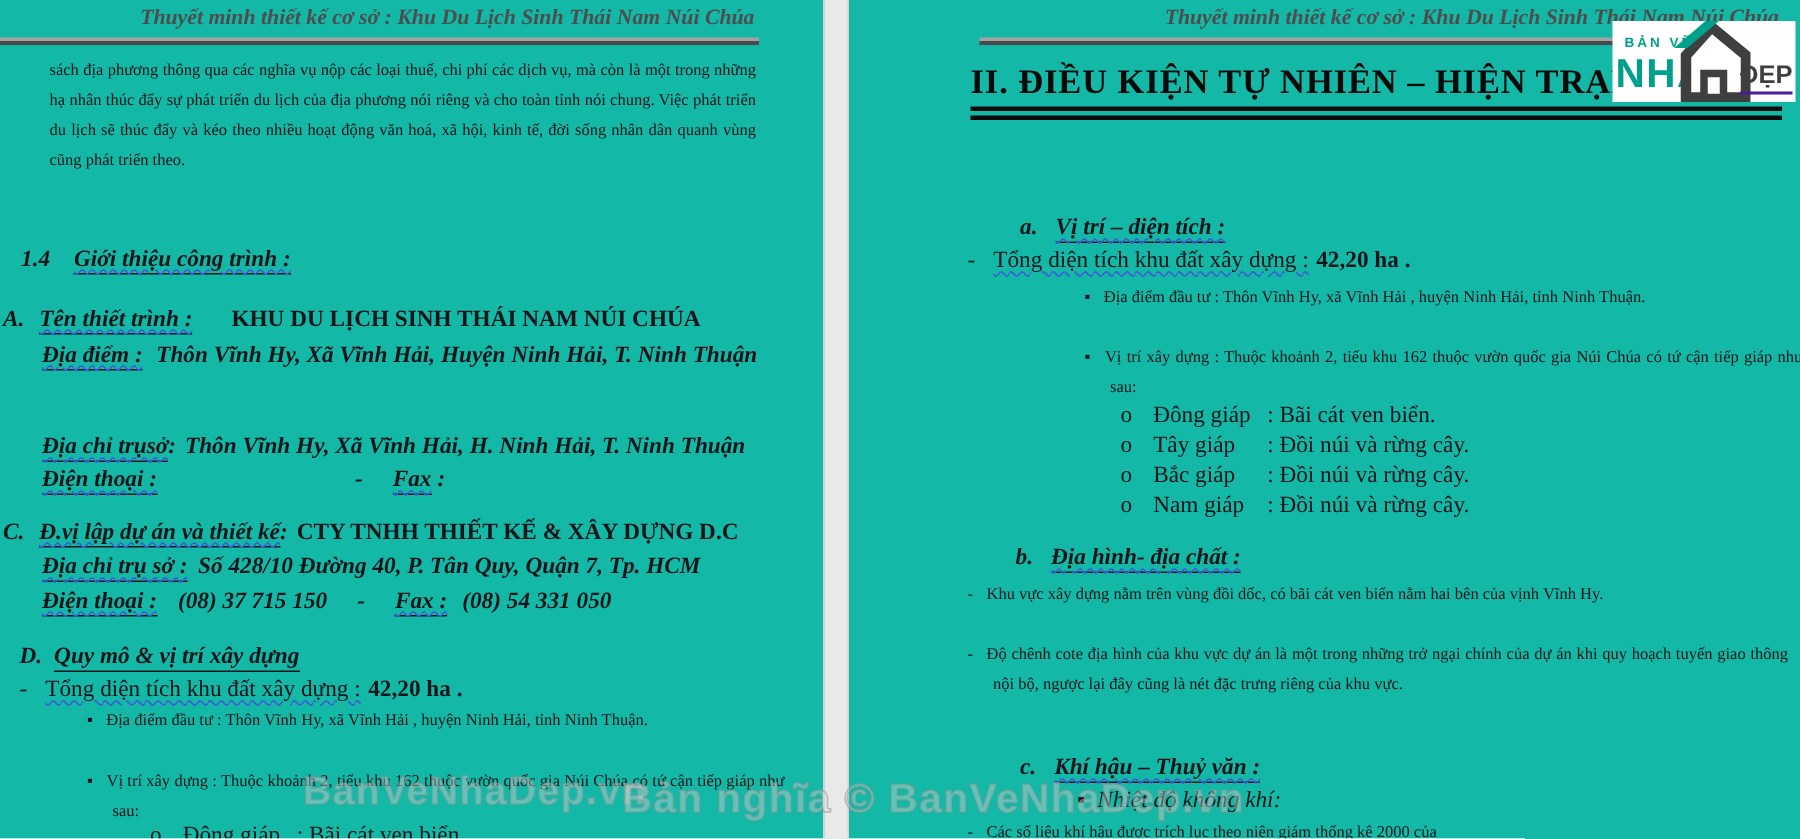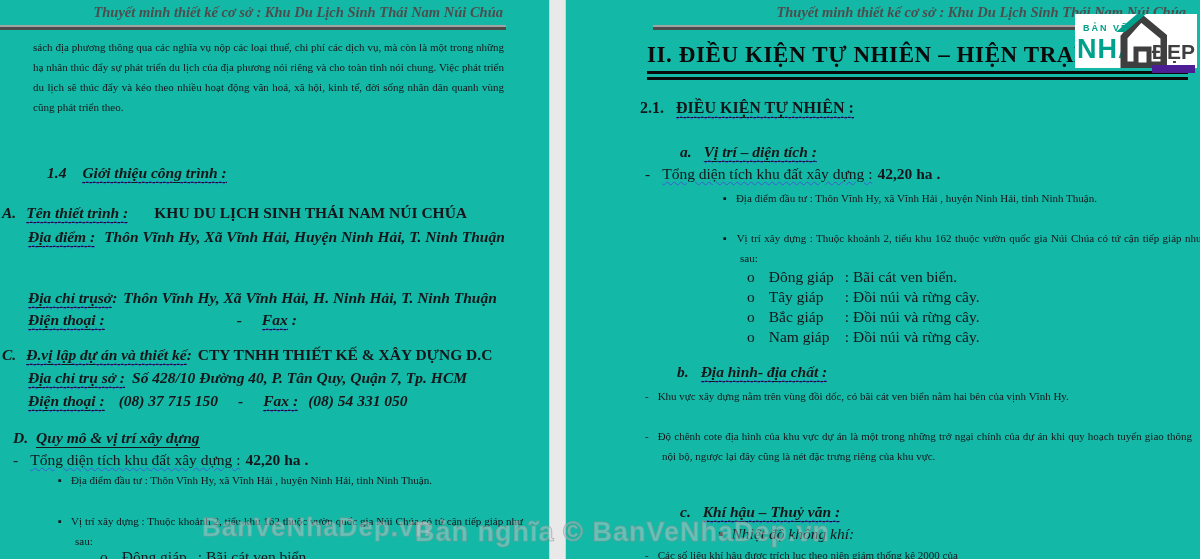--- a/index.html
+++ b/index.html
@@ -30,39 +30,39 @@
             color:#0a0a0a;white-space:nowrap;z-index:1;}
   .bar{position:absolute;height:3px;background:#0a0a0a;z-index:2;}
   
   #logo{position:absolute;z-index:5;background:#fff;
         font-family:"Liberation Sans","DejaVu Sans",sans-serif;}
   #logo .small-t{position:absolute;left:8px;top:9px;font-size:9px;font-weight:bold;
                  letter-spacing:2px;color:#00a18c;}
   #logo .nha{position:absolute;left:2px;top:20px;font-size:27px;font-weight:bold;
              letter-spacing:1px;color:#00a18c;}
   #logo .house{position:absolute;left:40px;top:0px;}
-  #logo .dep{position:absolute;right:2px;top:26px;font-size:21px;font-weight:bold;
-             color:#3f3f3f;border-bottom:8px solid #4c1d95;padding-bottom:1px;}
+  #logo .dep{position:absolute;right:2px;top:26px;font-size:17px;font-weight:bold;
+             color:#3f3f3f;border-bottom:2px solid #4c1d95;padding-bottom:1px;}
   
   .wm{position:absolute;z-index:10;font-family:"Liberation Sans","DejaVu Sans",sans-serif;
       font-weight:bold;color:rgba(215,215,215,0.40);-webkit-text-stroke:1px rgba(146,146,146,0.55);
       white-space:nowrap;letter-spacing:1px;}
 </style>
 </head>
 <body>
 
 <div id="canvas">
 
   <div class="page" id="page-left">
     <div class="run-head" style="right:46px;">Thuyết minh thiết kế cơ sở : Khu Du Lịch Sinh Thái Nam Núi Chúa</div>
     <div class="head-rule" style="left:0;width:506px;"></div>
 
     <div class="just" style="left:33px;top:37px;width:471px;">sách địa phương thông qua các nghĩa vụ nộp các loại thuế, chi phí các dịch vụ, mà còn là một trong những hạ nhân thúc đẩy sự phát triển du lịch của địa phương nói riêng và cho toàn tỉnh nói chung. Việc phát triển du lịch sẽ thúc đẩy và kéo theo nhiều hoạt động văn hoá, xã hội, kinh tế, đời sống nhân dân quanh vùng cũng phát triển theo.</div>
 
-    <div class="row" style="left:14px;top:164px;margin-left:33px;">
+    <div class="row" style="left:14px;top:164px;">
       <span class="bi">1.4</span><span class="sp" style="width:16px;"></span><span class="bi ul wv">Giới thiệu công trình :</span>
     </div>
 
     <div class="row" style="left:2px;top:204px;">
       <span class="bi">A.</span><span class="sp" style="width:10px;"></span><span class="bi ul wv">Tên thiết trình :</span><span class="sp" style="width:26px;"></span><span class="b">KHU DU LỊCH SINH THÁI NAM NÚI CHÚA</span>
     </div>
     <div class="row" style="left:28px;top:228px;">
       <span class="bi ul wv">Địa điểm :</span><span class="sp" style="width:9px;"></span><span class="bi">Thôn Vĩnh Hy, Xã Vĩnh Hải, Huyện Ninh Hải, T. Ninh Thuận</span>
     </div>
 
@@ -116,23 +116,20 @@
       <span class="house">
         <svg width="52" height="54" viewBox="0 0 52 54">
           <polygon points="26,4 49,23 49,51 9,51 9,23" fill="#ffffff" stroke="#3f3f3f" stroke-width="7"></polygon>
           <rect x="21" y="35" width="13" height="16" fill="#ffffff" stroke="#3f3f3f" stroke-width="5"></rect>
           <polygon points="22,0 31,0 10,18 1,18" fill="#00a18c"></polygon>
         </svg>
       </span>
       <span class="dep">ĐẸP</span>
     </div>
 
-    <div class="row" style="left:74px;top:99px;font-size:16px;">
-      <span class="b">2.1.</span><span class="sp" style="width:12px;"></span><span class="b ul wv">ĐIỀU KIỆN TỰ NHIÊN :</span>
-    </div>
 
     <div class="row" style="left:114px;top:143px;">
       <span class="bi">a.</span><span class="sp" style="width:12px;"></span><span class="bi ul wv">Vị trí – diện tích :</span>
     </div>
 
     <div class="row" style="left:79px;top:165px;">
       <span>-</span><span class="sp" style="width:12px;"></span><span class="wv">Tổng diện tích khu đất xây dựng :</span><span class="sp" style="width:5px;"></span><span class="b">42,20 ha .</span>
     </div>
 
     <div class="just hang" style="left:157px;top:188px;width:462px;">

